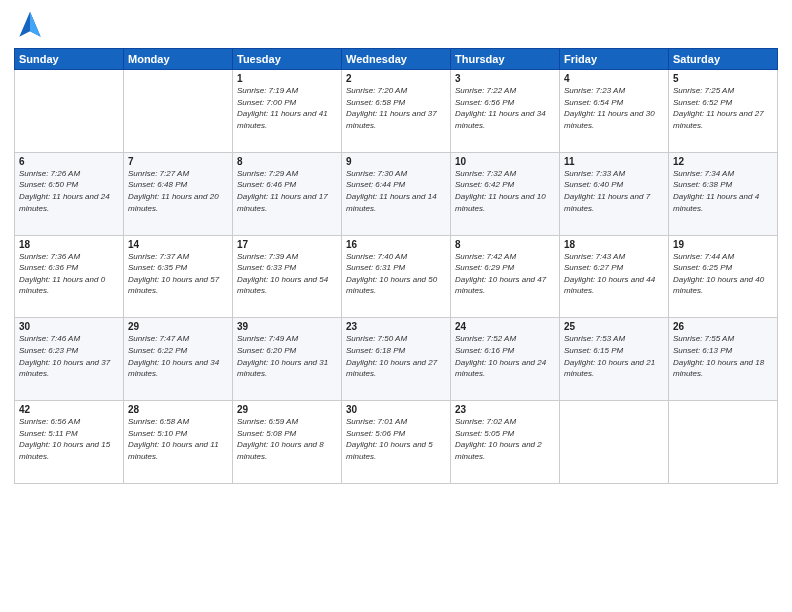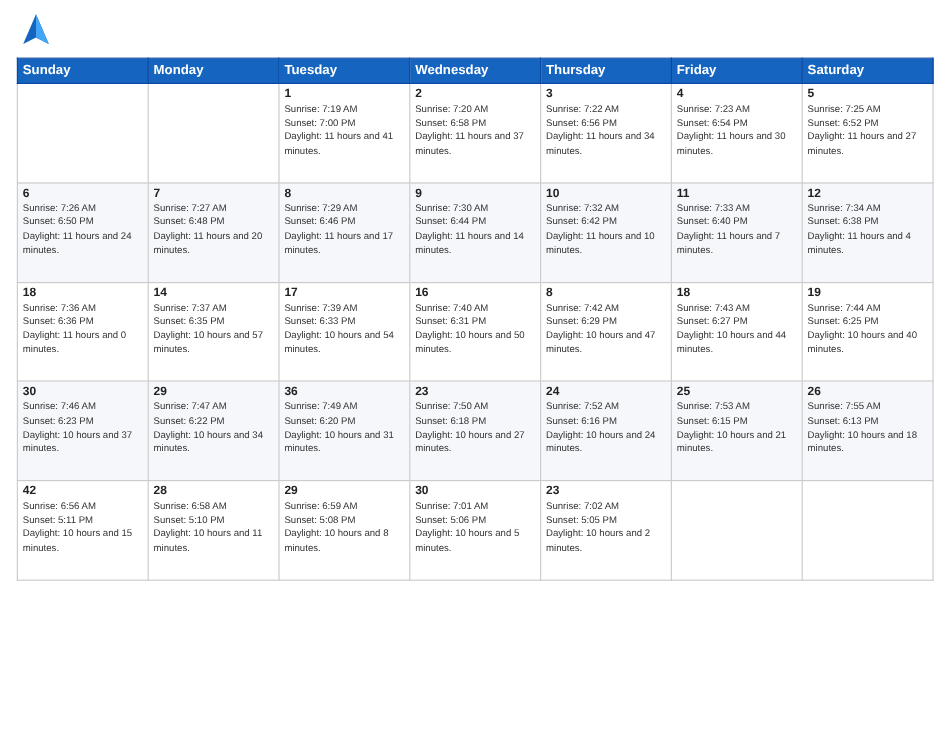--- a/index.html
+++ b/index.html
@@ -84,20 +84,21 @@
     .day-num {
       font-size: 10px;
       font-weight: bold;
       display: block;
       margin-bottom: 1px;
     }
     .day-info {
       font-size: 8px;
       line-height: 1.45;
       color: #333;
+      font-style: italic;
     }
     .empty-cell {
       background: #fff !important;
     }
   </style>
 </head>
 <body>
 
 <div class="page">
   <div class="header">
@@ -217,21 +218,21 @@
         <tr>
           <td>
             <span class="day-num">30</span>
             <div class="day-info">Sunrise: 7:46 AM<br>Sunset: 6:23 PM<br>Daylight: 10 hours and 37 minutes.</div>
           </td>
           <td>
             <span class="day-num">29</span>
             <div class="day-info">Sunrise: 7:47 AM<br>Sunset: 6:22 PM<br>Daylight: 10 hours and 34 minutes.</div>
           </td>
           <td>
-            <span class="day-num">36</span>
+            <span class="day-num">39</span>
             <div class="day-info">Sunrise: 7:49 AM<br>Sunset: 6:20 PM<br>Daylight: 10 hours and 31 minutes.</div>
           </td>
           <td>
             <span class="day-num">23</span>
             <div class="day-info">Sunrise: 7:50 AM<br>Sunset: 6:18 PM<br>Daylight: 10 hours and 27 minutes.</div>
           </td>
           <td>
             <span class="day-num">24</span>
             <div class="day-info">Sunrise: 7:52 AM<br>Sunset: 6:16 PM<br>Daylight: 10 hours and 24 minutes.</div>
           </td>

